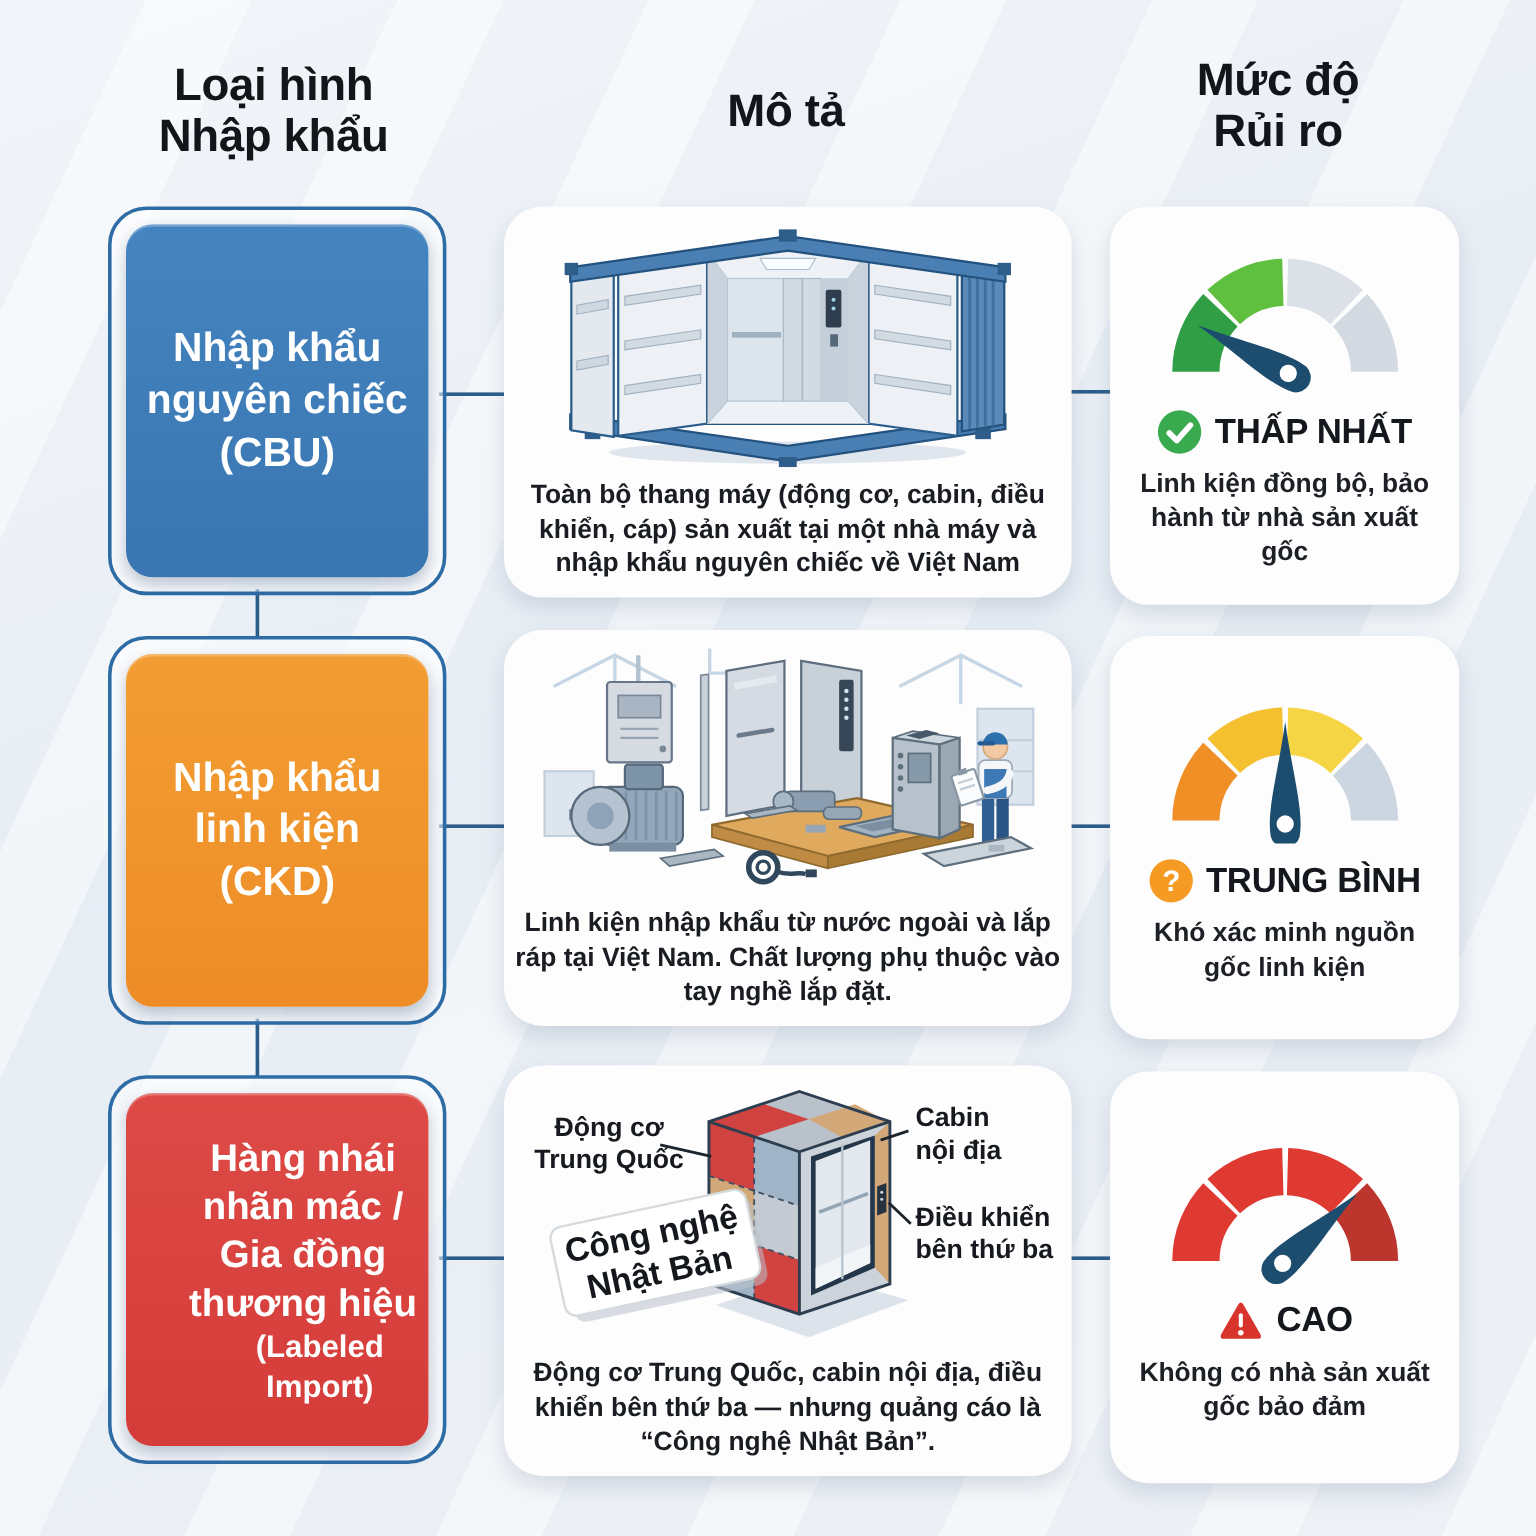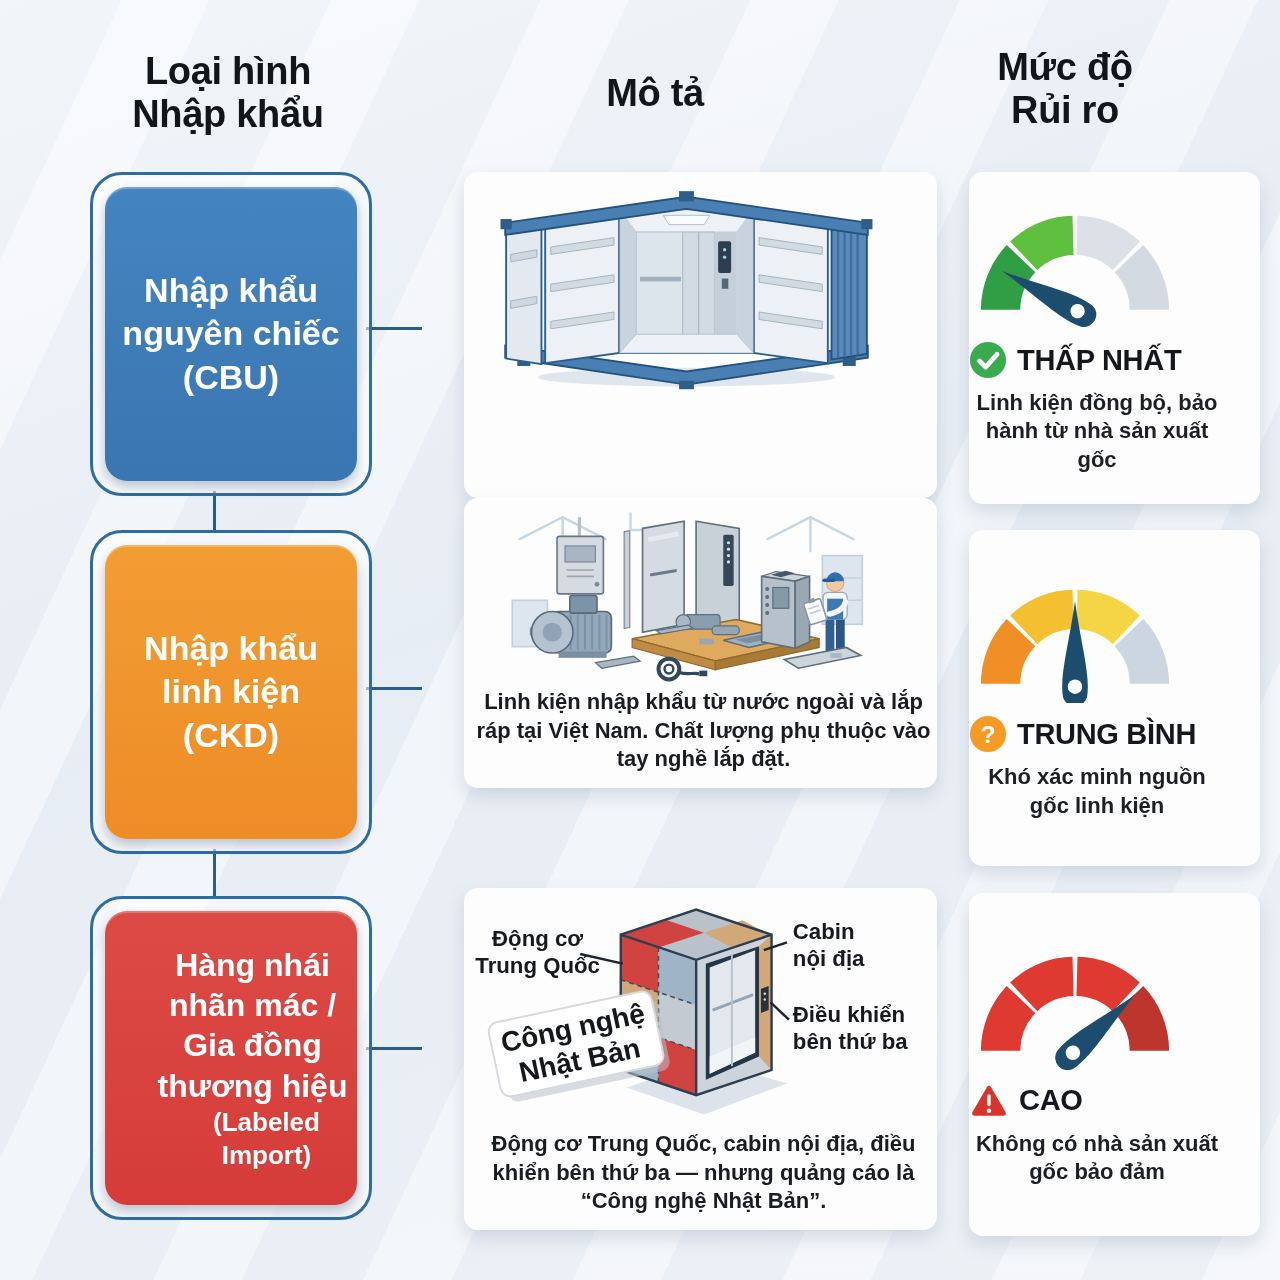--- a/index.html
+++ b/index.html
@@ -13,21 +13,21 @@
   }
   .col-head{position:absolute;text-align:center;font-weight:800;font-size:38px;line-height:1.12;letter-spacing:-.3px;color:#121519;}
   .outline{position:absolute;border:3px solid #2e6ca6;border-radius:32px;background:rgba(255,255,255,.55);}
   .type-box{position:absolute;inset:12px;border-radius:22px;display:flex;flex-direction:column;align-items:center;justify-content:center;
     color:#fff;font-weight:700;font-size:34px;line-height:1.28;text-align:center;
     box-shadow:0 6px 12px rgba(30,60,100,.28), inset 0 2px 0 rgba(255,255,255,.25);}
   .type-box .small{font-size:26px;font-weight:700;margin-left:28px;}
   .box-blue{background:linear-gradient(180deg,#4484c0,#3a76b1);}
   .box-orange{background:linear-gradient(180deg,#f29d33,#ee8c26);}
   .box-red{background:linear-gradient(180deg,#dd4a46,#d53c39);}
-  .card{position:absolute;background:#fdfdfe;border-radius:14px;box-shadow:0 8px 18px rgba(90,110,140,.20);display:flex;flex-direction:column;align-items:flex-start;margin-left:44px;}
+  .card{position:absolute;background:#fdfdfe;border-radius:32px;box-shadow:0 8px 18px rgba(90,110,140,.20);display:flex;flex-direction:column;align-items:center;}
   .card .illus{display:block;margin-top:8px;}
   .caption{margin-top:auto;padding:0 12px 14px;width:455px;text-align:center;font-weight:700;font-size:22px;line-height:1.3;color:#191c20;}
   .risk-card{justify-content:center;gap:10px;padding-top:6px;}
   .badge-row{display:flex;align-items:center;gap:10px;margin-top:2px;}
   .badge-label{font-weight:800;font-size:29px;letter-spacing:-.3px;color:#14171b;}
   .risk-note{width:256px;text-align:center;font-weight:700;font-size:22px;line-height:1.28;color:#1c1f24;}
   .h-conn,.v-conn{position:absolute;background:#2b5c8a;}
   .h-conn{height:3px;}
   .v-conn{width:3px;}
   .svg-label{font-family:"Liberation Sans","DejaVu Sans",sans-serif;font-weight:700;font-size:23px;fill:#16191d;}
@@ -101,20 +101,21 @@
       <rect x="264" y="66" width="14" height="34" rx="2" fill="#2f3e4e"></rect>
       <circle cx="271" cy="75" r="1.8" fill="#9fd3e8"></circle>
       <circle cx="271" cy="83" r="1.8" fill="#9fd3e8"></circle>
       <rect x="268" y="106" width="7" height="11" fill="#55687a"></rect>
       <path d="M158 186 L176 166 L284 166 L302 186 Z" fill="#eef2f6" stroke="#b9c6d2" stroke-width="1"></path>
       <path d="M35 46 L230 18 L425 46 L425 59 L230 31 L35 59 Z" fill="#4a7fb3" stroke="#24527f" stroke-width="2"></path>
       <rect x="222" y="12" width="16" height="11" fill="#2e5d8a"></rect>
       <rect x="30" y="42" width="12" height="11" fill="#2e5d8a"></rect>
       <rect x="418" y="42" width="12" height="11" fill="#2e5d8a"></rect>
     </svg>
+    <div class="caption">Toàn bộ thang máy (động cơ, cabin, điều khiển, cáp) sản xuất tại một nhà máy và nhập khẩu nguyên chiếc về Việt Nam</div>
   </div>
 
   <div class="card risk-card" style="left:925px;top:172px;width:291px;height:326px;">
     <svg class="gauge" width="212" height="121" viewBox="0 0 220 126">
         <path d="M 12.0 106.0 A 98 98 0 0 1 38.9 38.5 L 68.7 66.8 A 57 57 0 0 0 53.0 106.0 Z" fill="#2f9e44"></path>
         <path d="M 42.5 34.9 A 98 98 0 0 1 107.4 8.0 L 108.5 49.0 A 57 57 0 0 0 70.8 64.7 Z" fill="#5fbf3e"></path>
         <path d="M 112.6 8.0 A 98 98 0 0 1 177.5 34.9 L 149.2 64.7 A 57 57 0 0 0 111.5 49.0 Z" fill="#dbe1e7"></path>
         <path d="M 181.1 38.5 A 98 98 0 0 1 208.0 106.0 L 167.0 106.0 A 57 57 0 0 0 151.3 66.8 Z" fill="#d3dae1"></path>
         <g transform="translate(110 106) rotate(-62)">
           <path d="M -12.5 14 C -16.5 -8 -6 -42 0 -86 C 6 -42 16.5 -8 12.5 14 A 13 13 0 0 1 -12.5 14 Z" fill="#1d4d6e"></path>
@@ -132,21 +133,21 @@
   </div>
 
   <div class="outline" style="left:90px;top:530px;width:276px;height:318px;">
     <div class="type-box box-orange">
       <span>Nhập khẩu</span>
       <span>linh kiện</span>
       <span>(CKD)</span>
     </div>
   </div>
 
-  <div class="card" style="left:420px;top:498px;width:473px;height:290px;">
+  <div class="card" style="left:420px;top:525px;width:473px;height:330px;">
     <svg class="illus" width="445" height="212" viewBox="0 0 460 228">
       <path d="M20 42 L75 14 L130 42 M75 14 V58" stroke="#c7d6e4" stroke-width="3" fill="none"></path>
       <path d="M330 42 L385 14 L440 42 M385 14 V58" stroke="#c7d6e4" stroke-width="3" fill="none"></path>
       <path d="M160 8 V30 M160 30 H212" stroke="#c7d6e4" stroke-width="3" fill="none"></path>
       <rect x="400" y="62" width="50" height="86" fill="#dde6ee" stroke="#c2cfdc" stroke-width="2"></rect>
       <path d="M400 90 H450 M400 118 H450" stroke="#c2cfdc" stroke-width="2"></path>
       <rect x="12" y="118" width="44" height="58" fill="#dde6ee" stroke="#c2cfdc" stroke-width="2"></rect>
       <path d="M96 38 V14" stroke="#b3c2d1" stroke-width="4"></path>
       <rect x="68" y="38" width="58" height="72" rx="3" fill="#d6dbe1" stroke="#67758b" stroke-width="2"></rect>
       <rect x="78" y="50" width="38" height="20" fill="#a9b5c2" stroke="#7b8899" stroke-width="1.5"></rect>

